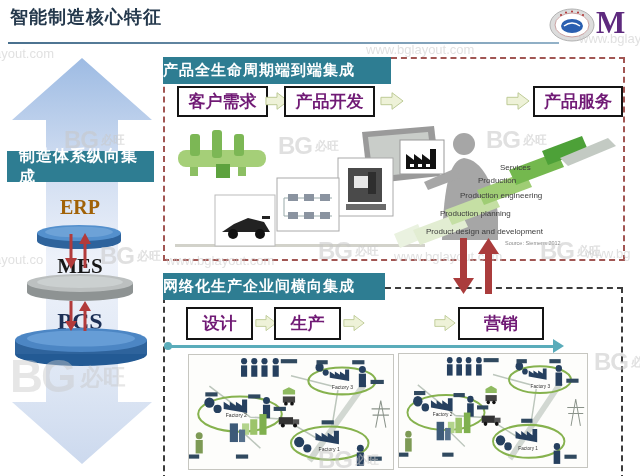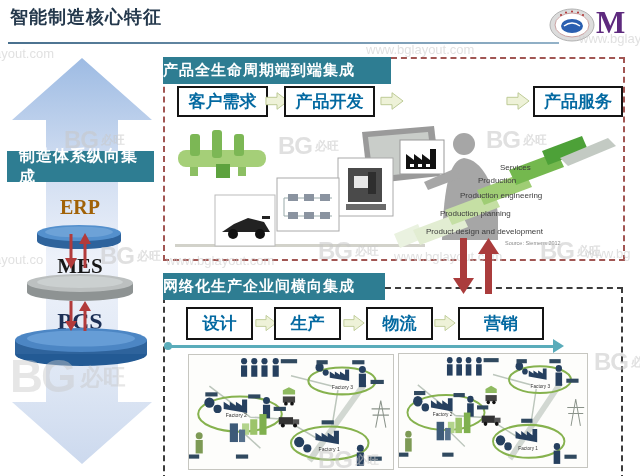--- a/index.html
+++ b/index.html
@@ -9,21 +9,21 @@
   .title{left:10px;top:5px;font-size:18px;font-weight:bold;color:#24384c;letter-spacing:1px;z-index:2;}
   .rule{left:8px;top:42px;width:551px;height:2px;background:linear-gradient(to right,#49708e,#93b2c8);z-index:2;}
   .teal-box{background:#2e7d92;color:#fff;font-weight:bold;font-size:15px;display:flex;align-items:center;
             letter-spacing:1px;z-index:3;box-sizing:border-box;}
   .vlabel{left:7px;top:151px;width:147px;height:31px;justify-content:center;padding-left:12px;font-size:16px;}
   .hdr1{left:163px;top:57px;width:228px;height:27px;}
   .hdr2{left:163px;top:273px;width:222px;height:27px;}
   .dashred{left:163px;top:57px;width:458px;height:200px;border:2px dashed #a15653;z-index:1;}
   .dashblk{left:163px;top:287px;width:456px;height:200px;border:2px dashed #3c3c3c;z-index:1;}
   .fbox{background:#fff;border:2px solid #141414;display:flex;align-items:center;justify-content:center;
-        font-weight:bold;font-size:17px;color:#0369a1;z-index:2;box-sizing:border-box;}
+        font-weight:bold;font-size:17px;color:#701a75;z-index:2;box-sizing:border-box;}
   .layer-name{font-family:"Liberation Serif",serif;font-weight:bold;text-align:center;z-index:2;}
   .l-erp{left:30px;top:196px;width:100px;font-size:20px;color:#a16207;}
   .l-mes{left:30px;top:254px;width:100px;font-size:21px;color:#171717;}
   .l-pcs{left:30px;top:308px;width:100px;font-size:24px;color:#1c2f55;}
   .net-panel{background:#fdfdfb;border:1px solid #c6c6c0;z-index:2;}
   .hline{left:168px;top:345px;width:386px;height:3px;background:#5aacba;z-index:2;}
   .hdot{left:164px;top:342px;width:8px;height:8px;border-radius:50%;background:#5aacba;z-index:2;}
   .harrow{left:553px;top:339px;width:0;height:0;border-left:11px solid #5aacba;
           border-top:7px solid transparent;border-bottom:7px solid transparent;z-index:2;}
   .wm{position:absolute;color:#c8c8c8;opacity:.55;pointer-events:none;white-space:nowrap;z-index:4;}
@@ -276,21 +276,20 @@
   <div class="abs fbox" style="left:186px;top:307px;width:67px;height:33px">设计</div>
 
   <div class="abs teal-box hdr2">网络化生产企业间横向集成</div>
   <svg class="abs" style="left:255px;top:313px;z-index:2" width="22" height="20" viewBox="0 0 26 20">
     <polygon points="1,6 13,6 13,1 25,10 13,19 13,14 1,14" fill="#eef2d8" stroke="#b9c78f"></polygon>
     </svg>
   <div class="abs fbox" style="left:274px;top:307px;width:67px;height:33px">生产</div>
   <svg class="abs" style="left:343px;top:313px;z-index:2" width="22" height="20" viewBox="0 0 26 20">
     <polygon points="1,6 13,6 13,1 25,10 13,19 13,14 1,14" fill="#eef2d8" stroke="#b9c78f"></polygon>
     </svg>
-  <div class="abs fbox" style="left:366px;top:307px;width:67px;height:33px">物流</div>
   <svg class="abs" style="left:434px;top:313px;z-index:2" width="22" height="20" viewBox="0 0 26 20">
     <polygon points="1,6 13,6 13,1 25,10 13,19 13,14 1,14" fill="#eef2d8" stroke="#b9c78f"></polygon>
     </svg>
   <div class="abs fbox" style="left:458px;top:307px;width:86px;height:33px">营销</div>
 
   <div class="abs hdot"></div>
   <div class="abs hline"></div>
   <div class="abs harrow"></div>
 
   <div class="abs net-panel" style="left:188px;top:354px;width:204px;height:114px">

